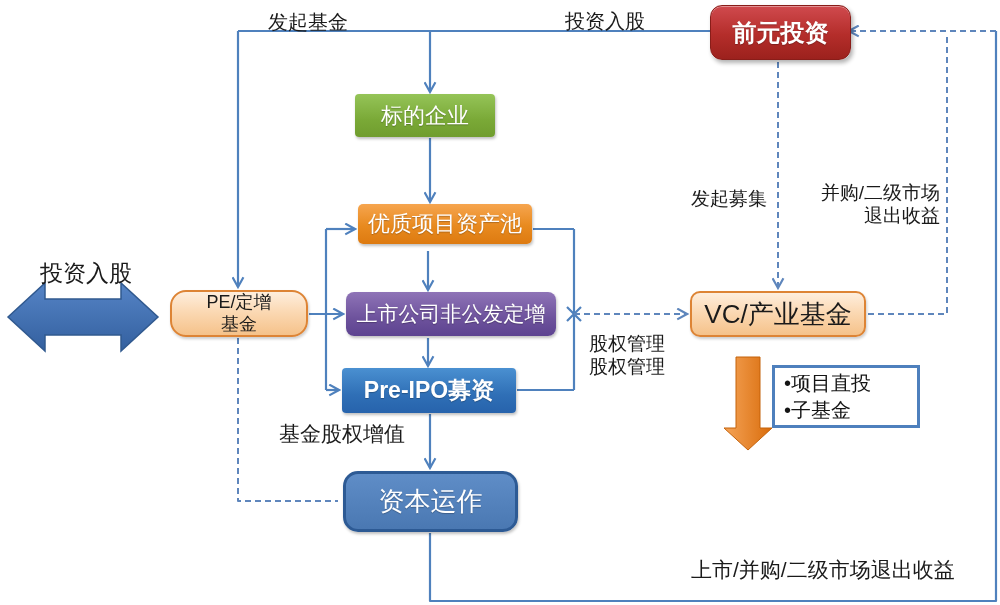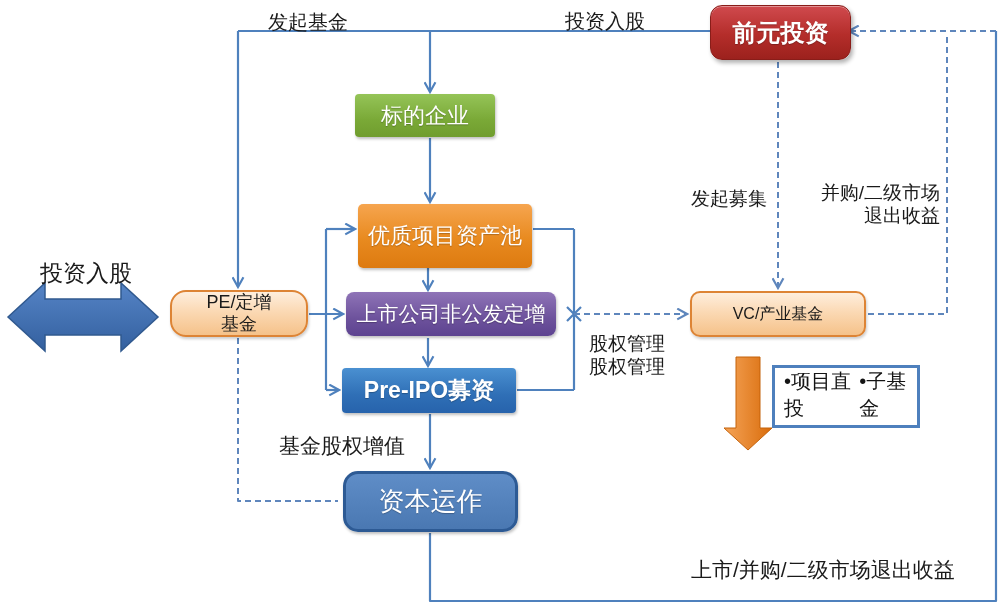--- a/index.html
+++ b/index.html
@@ -19,64 +19,64 @@
     border:1px solid #891d19;
     box-shadow:inset 0 1px 0 rgba(255,255,255,.4),2px 3px 4px rgba(0,0,0,.3);
     font-size:24px;font-weight:bold;
   }
   .node-green{
     left:355px;top:94px;width:140px;height:43px;border-radius:4px;
     background:linear-gradient(#95c458,#7aa937 60%,#709d2e);
     box-shadow:1px 2px 3px rgba(0,0,0,.25);font-size:22px;
   }
   .node-orange{
-    left:358px;top:204px;width:174px;height:64px;border-radius:5px;
+    left:358px;top:204px;width:174px;height:40px;border-radius:5px;
     background:linear-gradient(#f6a54f,#e88a1f 55%,#dd7a10);
     box-shadow:1px 2px 3px rgba(0,0,0,.25);font-size:22px;
   }
   .node-purple{
     left:346px;top:292px;width:210px;height:44px;border-radius:8px;
     background:linear-gradient(#8f74b7,#6d529c 60%,#5d4390);
     box-shadow:1px 2px 3px rgba(0,0,0,.25);font-size:21px;
   }
   .node-blue{
     left:342px;top:368px;width:174px;height:45px;border-radius:4px;
     background:linear-gradient(#4a90d1,#2f6fb6 60%,#2763ac);
     box-shadow:1px 2px 3px rgba(0,0,0,.25);font-size:23px;font-weight:700;
   }
   .node-light{
     background:linear-gradient(#feeedd,#fbd9b4 45%,#f5c28a);
     border:2px solid #dd8435;color:#1a1a1a;text-shadow:none;
     box-shadow:1px 2px 3px rgba(0,0,0,.2);
   }
   .node-pe{left:170px;top:290px;width:138px;height:47px;border-radius:16px;
     font-size:18px;line-height:1.2;flex-direction:column;}
-  .node-vc{left:690px;top:291px;width:176px;height:46px;border-radius:10px;font-size:16px;}
+  .node-vc{left:690px;top:291px;width:176px;height:46px;border-radius:10px;font-size:26px;}
   .node-capital{
     left:343px;top:471px;width:175px;height:61px;border-radius:15px;
     background:linear-gradient(#5f8dc7,#4f81bd 55%,#446fa5);
     background:linear-gradient(#5f8dc7,#4a78b2);
     border:3px solid #2d5a94;box-shadow:1px 2px 3px rgba(0,0,0,.25);
     font-size:26px;
   }
   .invest-box{
     position:absolute;left:772px;top:365px;width:148px;height:63px;
     background:#fff;border:3px solid #4e80bd;box-sizing:border-box;
-    display:flex;flex-direction:row;justify-content:center;align-items:flex-start;
+    display:flex;flex-direction:column;justify-content:center;align-items:flex-start;
     padding-left:9px;color:#141414;font-size:20px;line-height:1.35;
   }
   .lbl{position:absolute;color:#1a1a1a;white-space:nowrap;}
   .lbl-initiate-fund{left:268px;top:9px;font-size:20px;}
   .lbl-invest-stake{left:565px;top:8px;font-size:20px;}
   .lbl-value-return{left:40px;top:258px;font-size:23px;}
   .lbl-initiate-raise{left:691px;top:142px;font-size:19px;margin-top:44px;}
   .lbl-ma-exit{left:812px;top:181px;width:128px;font-size:19px;line-height:23px;
     text-align:right;white-space:normal;}
   .lbl-mgmt{left:589px;top:332px;font-size:19px;line-height:23px;white-space:normal;}
-  .lbl-fund-equity{left:279px;top:432px;font-size:21px;}
+  .lbl-fund-equity{left:279px;top:420px;font-size:21px;}
   .lbl-bottom-exit{left:691px;top:556px;font-size:21px;}
 </style>
 </head>
 <body>
 
 <div id="canvas">
 
   <svg id="wires" viewBox="0 0 1000 605" xmlns="http://www.w3.org/2000/svg">
     <defs>
       <marker id="arrS" viewBox="0 0 12 12" refX="10" refY="6" markerWidth="13" markerHeight="13" orient="auto" markerUnits="userSpaceOnUse">

